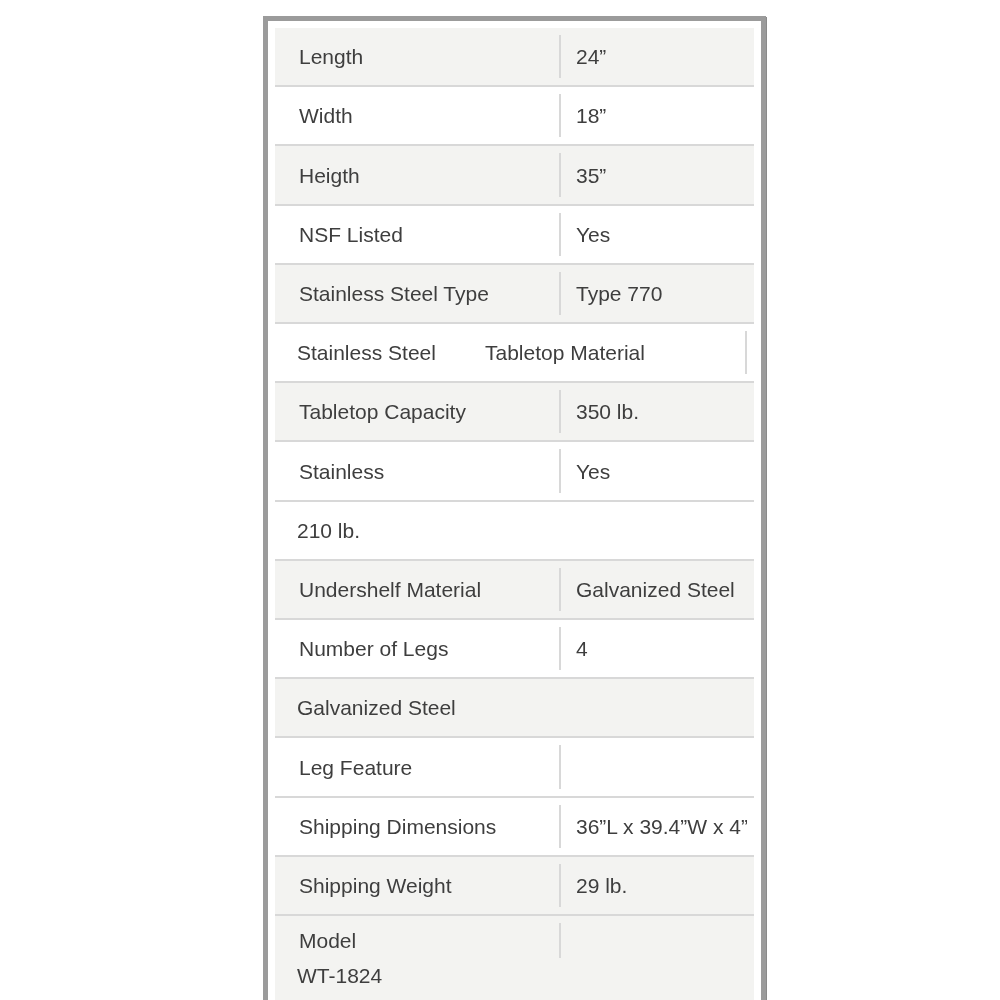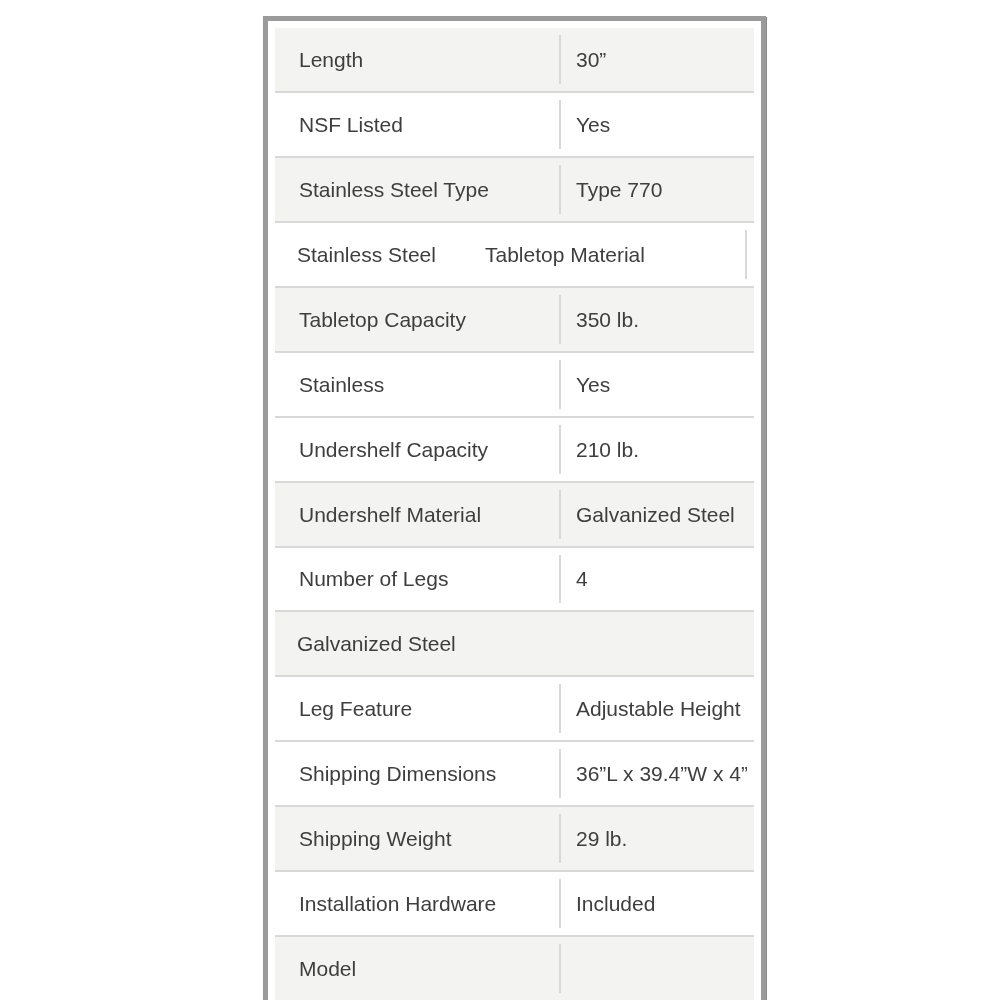--- a/index.html
+++ b/index.html
@@ -25,21 +25,21 @@
     flex-direction:column;
     box-shadow:1px 1px 0 #8a8a8a;
   }
   .row{
     flex:1 1 0;
     display:flex;
     align-items:stretch;
     background:var(--c-row);
     border-bottom:2px solid var(--c-grid);
   }
-  .row:last-child{border-bottom:none;}
+  .row:last-child{border-bottom:none;flex-direction:column;}
   .row.alt{background:var(--c-row-alt);}
   .cell{
     display:flex;
     align-items:center;
     font-size:21px;
     line-height:1;
     white-space:nowrap;
     overflow:hidden;
   }
   .cell.label{
@@ -52,24 +52,32 @@
     padding-left:15px;
   }
 </style>
 </head>
 <body>
 
 <div class="page">
   <div class="spec-table" id="spec-table">
   <div class="row alt">
     <div class="cell label">Length</div>
-    <div class="cell value">30”</div>
+    <div class="cell value">24”</div>
   </div>
 
+  <div class="row">
+    <div class="cell label">Width</div>
+    <div class="cell value">18”</div>
+  </div>
 
+  <div class="row alt">
+    <div class="cell label">Heigth</div>
+    <div class="cell value">35”</div>
+  </div>
 
   <div class="row">
     <div class="cell label">NSF Listed</div>
     <div class="cell value">Yes</div>
   </div>
 
   <div class="row alt">
     <div class="cell label">Stainless Steel Type</div>
     <div class="cell value">Type 770</div>
   </div>
@@ -84,56 +92,51 @@
     <div class="cell value">350 lb.</div>
   </div>
 
   <div class="row">
     <div class="cell label">Stainless</div>
     <div class="cell value">Yes</div>
   </div>
 
 
   <div class="row">
-    <div class="cell label">Undershelf Capacity</div>
     <div class="cell value">210 lb.</div>
   </div>
 
   <div class="row alt">
     <div class="cell label">Undershelf Material</div>
     <div class="cell value">Galvanized Steel</div>
   </div>
 
   <div class="row">
     <div class="cell label">Number of Legs</div>
     <div class="cell value">4</div>
   </div>
 
   <div class="row alt">
     <div class="cell value">Galvanized Steel</div>
   </div>
 
   <div class="row">
     <div class="cell label">Leg Feature</div>
-    <div class="cell value">Adjustable Height</div>
   </div>
 
 
   <div class="row">
     <div class="cell label">Shipping Dimensions</div>
     <div class="cell value">36”L x 39.4”W x 4”H</div>
   </div>
 
   <div class="row alt">
     <div class="cell label">Shipping Weight</div>
     <div class="cell value">29 lb.</div>
   </div>
 
-  <div class="row">
-    <div class="cell label">Installation Hardware</div>
-    <div class="cell value">Included</div>
-  </div>
 
   <div class="row alt">
     <div class="cell label">Model</div>
+    <div class="cell value">WT-1824</div>
   </div>
 </div>
 </div>
 
 </body></html>

